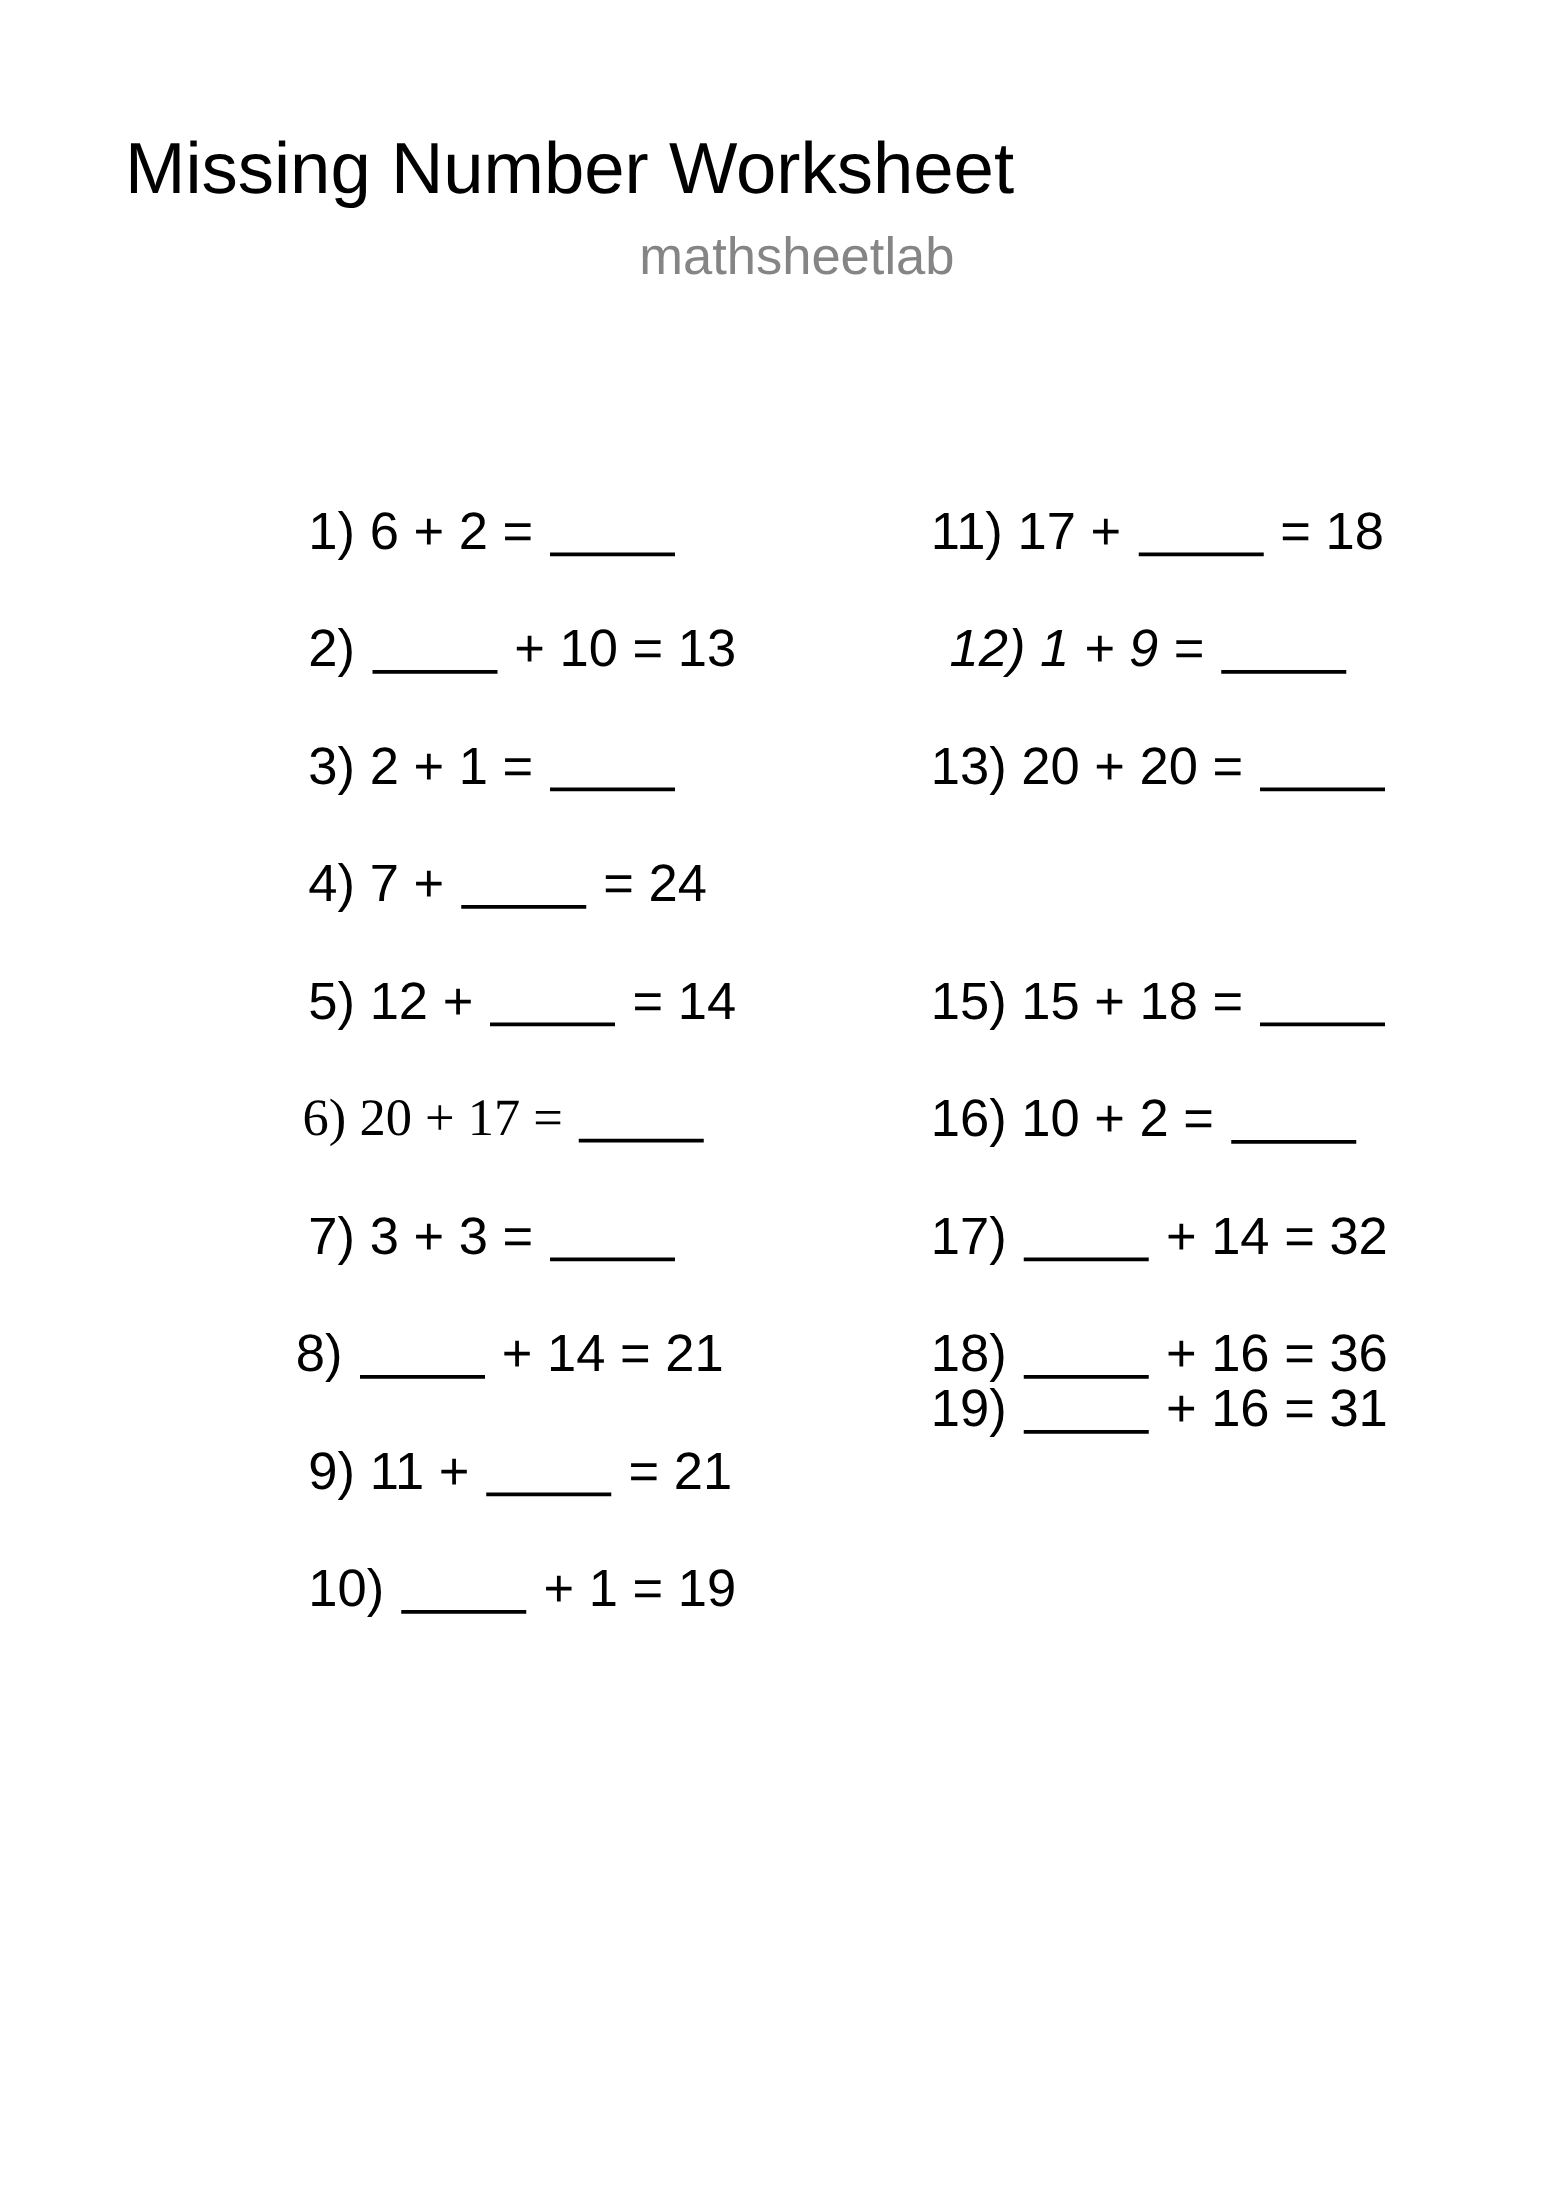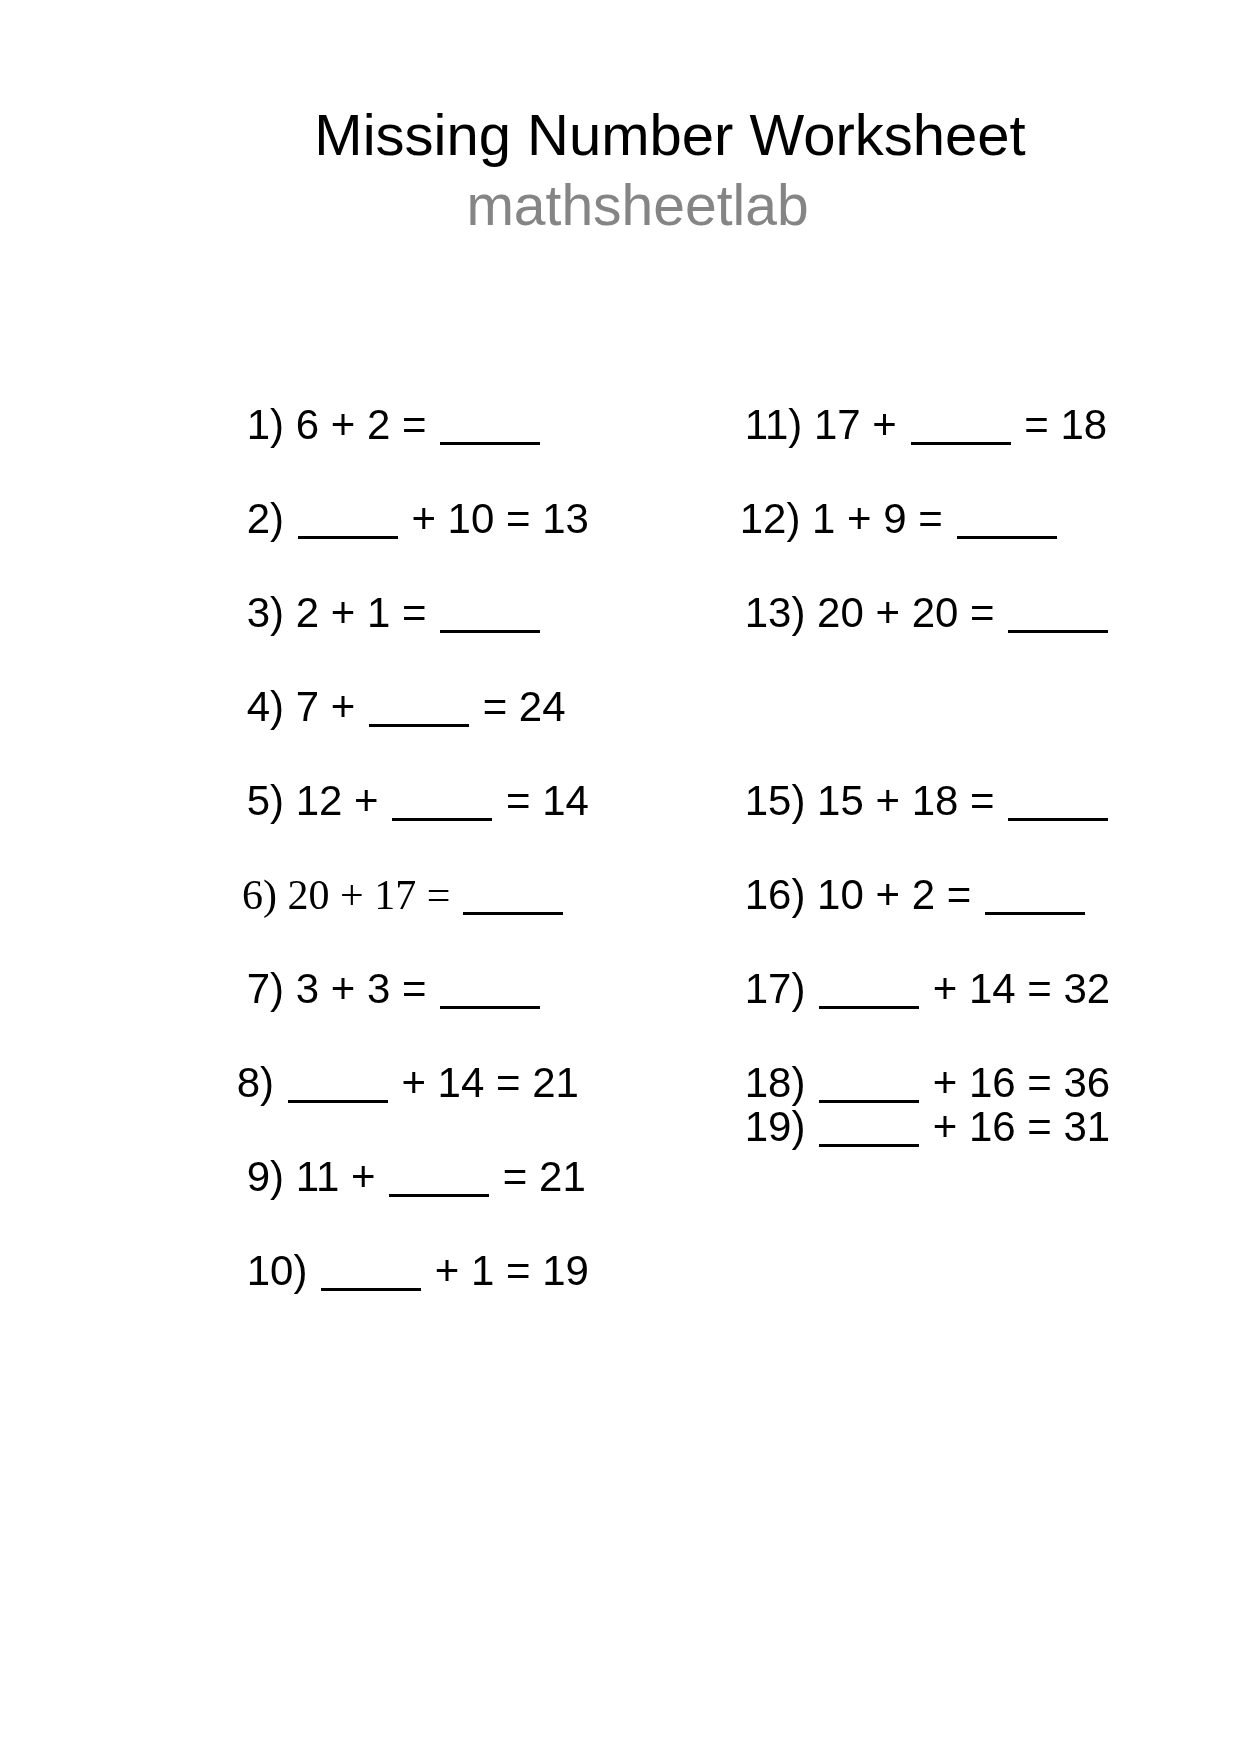--- a/index.html
+++ b/index.html
@@ -15,35 +15,34 @@
       font-family: "Liberation Sans", sans-serif;
       color: #000000;
     }
     .title {
       position: absolute;
       left: 0;
       width: 100%;
       top: 95px;
       padding-left: 100px;
       box-sizing: border-box;
-      text-align: center;
       font-size: 58px;
       line-height: 80px;
       letter-spacing: 0px;
       white-space: nowrap;
     }
     .subtitle {
       position: absolute;
       left: 0;
       width: 100%;
       top: 180px;
       padding-left: 35px;
       box-sizing: border-box;
       text-align: center;
-      font-size: 57px;
+      font-size: 42px;
       line-height: 50px;
       color: #858585;
       white-space: nowrap;
     }
     .problems {
       position: absolute;
       left: 0;
       top: 0;
       width: 100%;
       height: 100%;
@@ -103,21 +102,21 @@
   <div class="problem" style="left:200px; top:1102px;">
     <span>9)</span> <span>11 +</span> <span class="blank"></span> <span>= 21</span>
   </div>
   <div class="problem" style="left:200px; top:1196px;">
     <span>10)</span> <span class="blank"></span> <span>+ 1 = 19</span>
   </div>
 
   <div class="problem" style="left:698px; top:350px;">
     <span>11)</span> <span>17 +</span> <span class="blank"></span> <span>= 18</span>
   </div>
-  <div class="problem" style="left:693px; top:444px;">
+  <div class="problem" style="left:713px; top:444px;font-style:italic;">
     <span>12)</span> <span>1 + 9 =</span> <span class="blank"></span>
   </div>
   <div class="problem" style="left:698px; top:538px;">
     <span>13)</span> <span>20 + 20 =</span> <span class="blank"></span>
   </div>
   <div class="problem" style="left:698px; top:726px;">
     <span>15)</span> <span>15 + 18 =</span> <span class="blank"></span>
   </div>
   <div class="problem" style="left:698px; top:820px;">
     <span>16)</span> <span>10 + 2 =</span> <span class="blank"></span>

